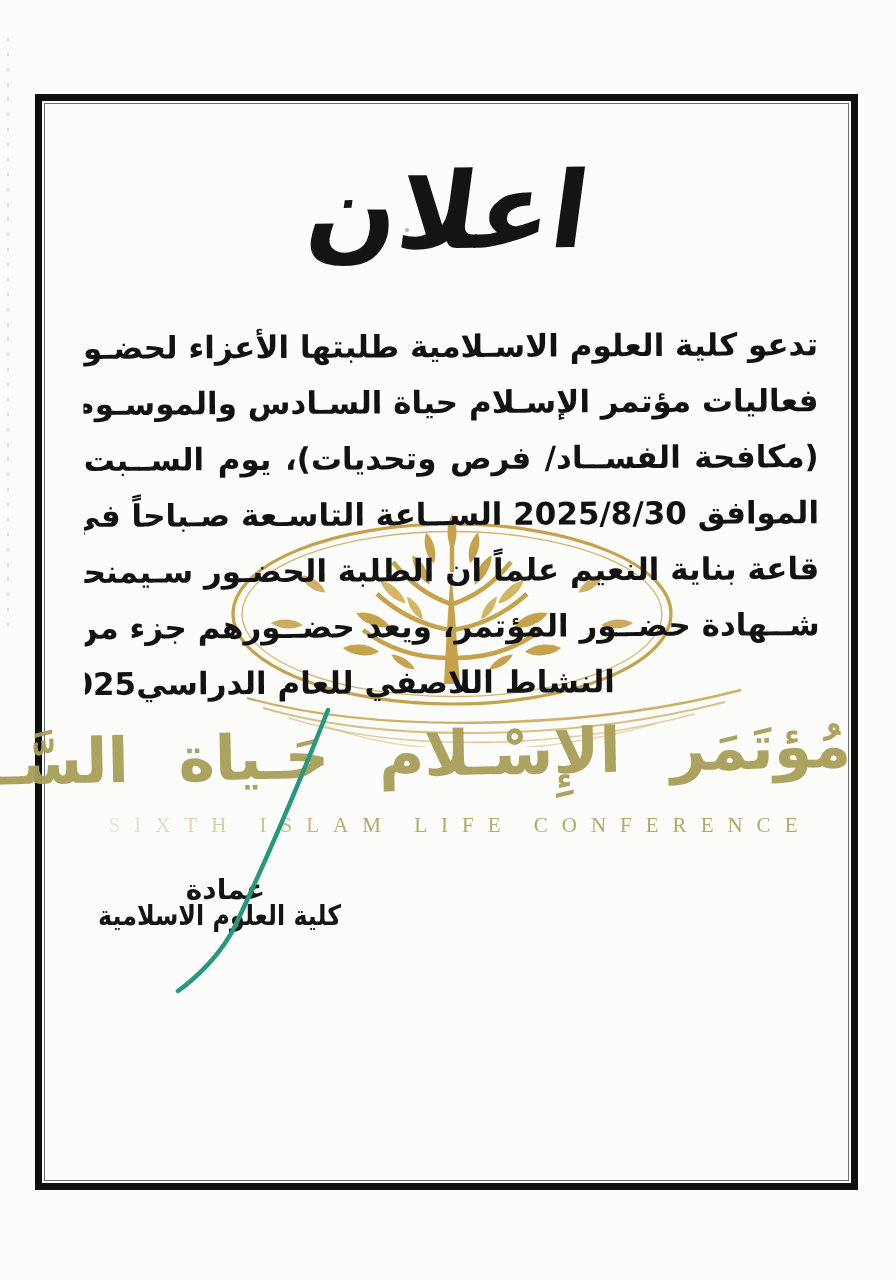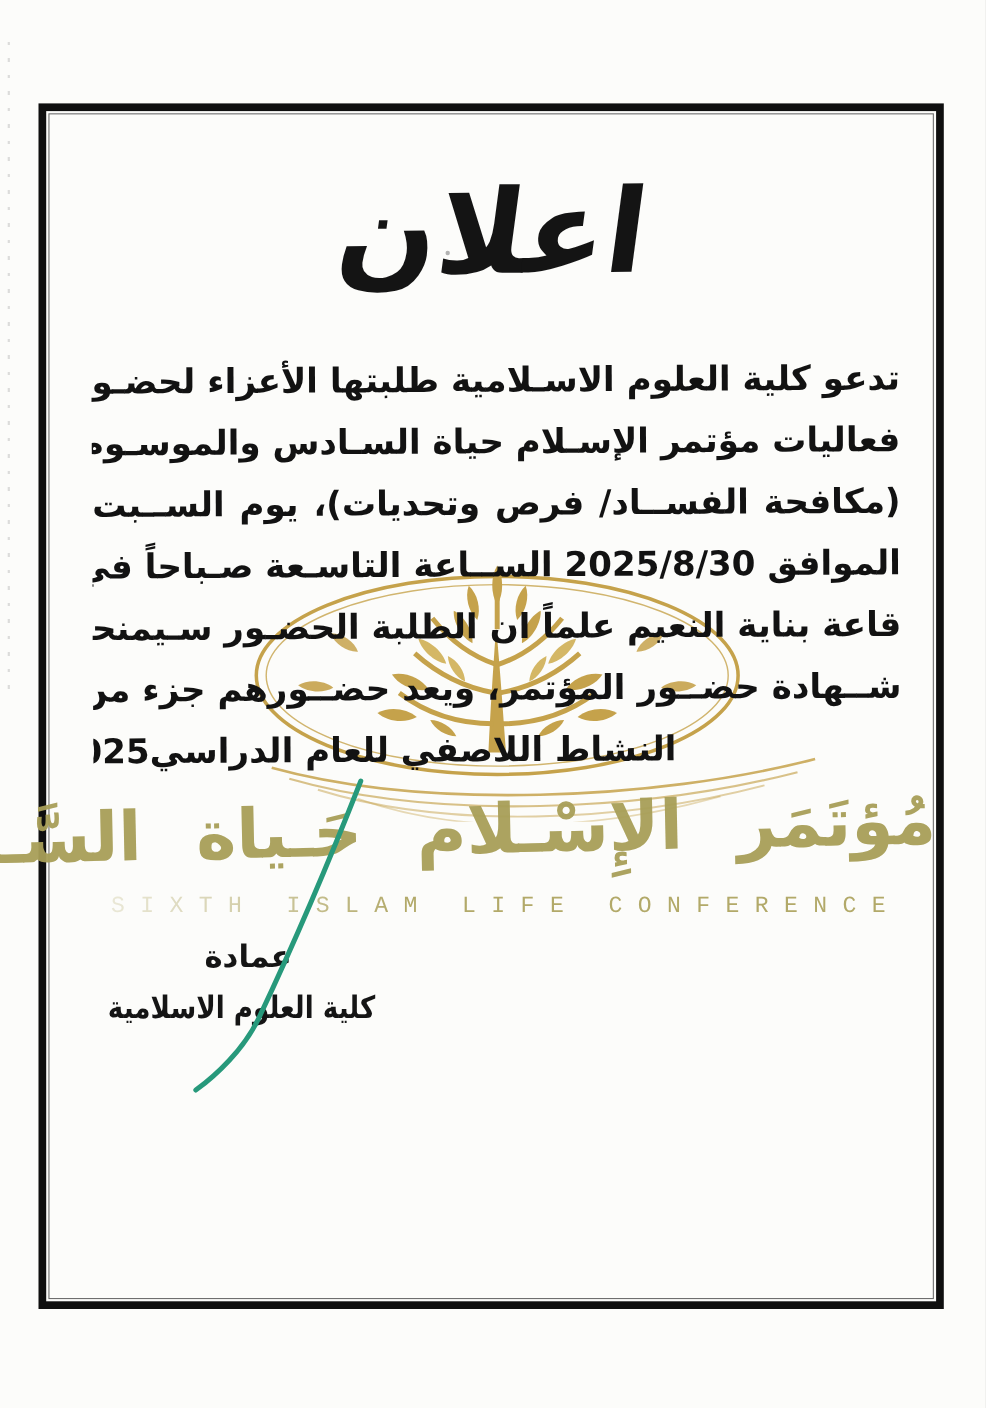--- a/index.html
+++ b/index.html
@@ -63,35 +63,35 @@
   .calligraphy{
     position:absolute;left:55px;right:45px;top:698px;height:112px;
     direction:rtl;text-align:center;white-space:nowrap;
     font-size:62px;font-weight:700;color:#a89f58;
     word-spacing:.45em;letter-spacing:0;
     transform:rotate(-1.2deg);
     opacity:.95;z-index:2;line-height:112px;
   }
   .caption-en{
     position:absolute;left:60px;right:36px;top:813px;
-    font-family:Liberation Mono, monospace;
+    font-family:Liberation Serif, serif;
     font-size:21px;letter-spacing:14px;color:#b2a969;
     text-align:center;white-space:nowrap;
     -webkit-mask-image:linear-gradient(to right,rgba(0,0,0,.15) 0%,rgba(0,0,0,.45) 16%,#000 38%);
     mask-image:linear-gradient(to right,rgba(0,0,0,.15) 0%,rgba(0,0,0,.45) 16%,#000 38%);
     z-index:2;
   }
   
   .pen-stroke{
     position:absolute;left:150px;top:690px;width:220px;height:320px;
     z-index:5;
   }
   
   .sign-dept{
-    position:absolute;left:158px;top:853px;width:135px;
+    position:absolute;left:158px;top:873px;width:135px;
     text-align:center;direction:rtl;
     font-size:28px;font-weight:700;color:#151515;z-index:4;
   }
   .sign-college{
     position:absolute;left:98px;top:899px;
     direction:rtl;white-space:nowrap;
     font-size:28px;font-weight:700;color:#151515;
     transform:scaleX(.85);transform-origin:left center;
     z-index:4;
   }

